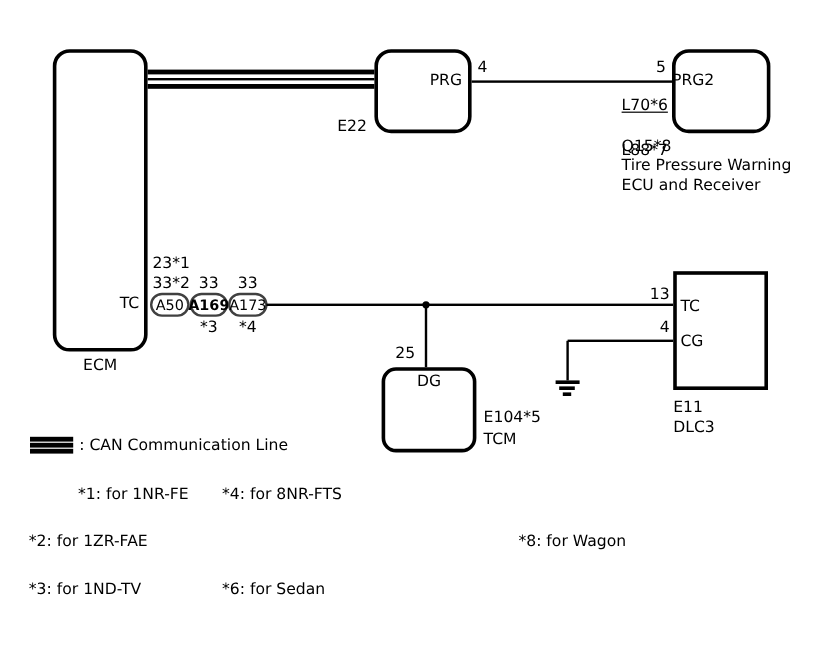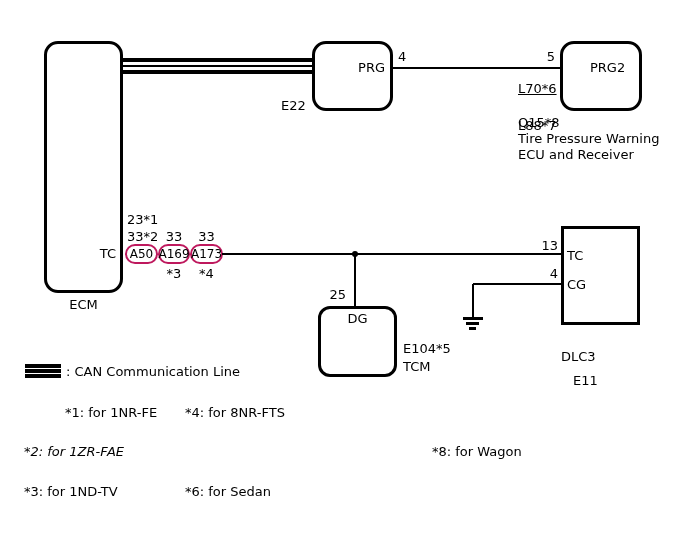--- a/index.html
+++ b/index.html
@@ -6,21 +6,21 @@
   #canvas{
     position:relative;width:688px;height:560px;background:#ffffff;
     font-family:"DejaVu Sans","Liberation Sans",sans-serif;
     font-size:13px;line-height:16px;color:#000;overflow:hidden;
   }
   .t{position:absolute;white-space:nowrap;}
   .ml{white-space:pre-line;}
   .box{position:absolute;border:3px solid #000;border-radius:14px;background:#fff;box-sizing:border-box;}
   .sqbox{position:absolute;border:3px solid #000;background:#fff;box-sizing:border-box;}
   .ln{position:absolute;background:#000;}
-  .oval{position:absolute;border:2px solid #be185d;border-radius:11px;background:#fff;box-sizing:border-box;
+  .oval{position:absolute;border:2px solid #404040;border-radius:11px;background:#fff;box-sizing:border-box;
         display:flex;align-items:center;justify-content:center;font-size:12px;}
   .dot{position:absolute;width:6px;height:6px;border-radius:50%;background:#000;}
   .ctr{text-align:center;}
   .rt{text-align:right;}
 </style>
 </head>
 <body>
 
 <div id="canvas">
 
@@ -33,73 +33,73 @@
   <div class="ln" style="left:123px;top:70px;width:189px;height:4px;"></div>
 
   <div class="box" style="left:312px;top:41px;width:81px;height:70px;"></div>
   <div class="t rt" style="left:330px;top:60px;width:55px;">PRG</div>
   <div class="t" style="left:398px;top:49px;">4</div>
   <div class="t" style="left:281px;top:98px;">E22</div>
 
   <div class="ln" style="left:393px;top:67px;width:167px;height:2px;"></div>
 
   <div class="box" style="left:560px;top:41px;width:82px;height:70px;"></div>
-  <div class="t" style="left:590px;top:60px;">PRG2</div>
+  <div class="t" style="left:560px;top:60px;">PRG2</div>
   <div class="t rt" style="left:540px;top:49px;width:15px;">5</div>
   <div class="t" style="left:518px;top:81px;text-decoration:underline;">L70*6</div>
   <div class="t" style="left:518px;top:98px;margin-top:20px;">L88*7</div>
   <div class="t" style="left:518px;top:115px;">Q15*8</div>
   <div class="t ml" style="left:518px;top:131px;">Tire Pressure Warning
 ECU and Receiver</div>
 
   <div class="t" style="left:127px;top:212px;">23*1</div>
   <div class="t" style="left:127px;top:229px;">33*2</div>
   <div class="t ctr" style="left:158px;top:229px;width:32px;">33</div>
   <div class="t ctr" style="left:190px;top:229px;width:33px;">33</div>
 
   <div class="oval" style="left:125px;top:244px;width:33px;height:20px;">A50</div>
-  <div class="oval" style="left:158px;top:244px;width:32px;height:20px;">A169</div>
+  <div class="oval" style="left:158px;top:244px;width:32px;height:20px;font-weight:bold;">A169</div>
   <div class="oval" style="left:190px;top:244px;width:33px;height:20px;">A173</div>
 
   <div class="t ctr" style="left:158px;top:266px;width:32px;">*3</div>
   <div class="t ctr" style="left:190px;top:266px;width:33px;">*4</div>
 
   <div class="ln" style="left:222px;top:253px;width:339px;height:2px;"></div>
   <div class="dot" style="left:352px;top:251px;"></div>
   <div class="ln" style="left:354px;top:253px;width:2px;height:53px;"></div>
   <div class="t rt" style="left:326px;top:287px;width:20px;">25</div>
 
   <div class="box" style="left:318px;top:306px;width:79px;height:71px;border-radius:12px;"></div>
   <div class="t ctr" style="left:318px;top:311px;width:79px;">DG</div>
   <div class="t" style="left:403px;top:341px;">E104*5</div>
   <div class="t" style="left:403px;top:359px;">TCM</div>
 
   <div class="sqbox" style="left:561px;top:226px;width:79px;height:99px;"></div>
   <div class="t" style="left:567px;top:248px;">TC</div>
   <div class="t" style="left:567px;top:277px;">CG</div>
   <div class="t rt" style="left:536px;top:238px;width:22px;">13</div>
   <div class="t rt" style="left:536px;top:266px;width:22px;">4</div>
-  <div class="t" style="left:573px;top:332px;margin-top:41px;">E11</div>
+  <div class="t" style="left:561px;top:332px;">E11</div>
   <div class="t" style="left:561px;top:349px;">DLC3</div>
 
   <div class="ln" style="left:473px;top:283px;width:88px;height:2px;"></div>
   <div class="ln" style="left:472px;top:284px;width:2px;height:33px;"></div>
   <div>
     <div class="ln" style="left:463px;top:317px;width:20px;height:3px;"></div>
     <div class="ln" style="left:466px;top:322px;width:13px;height:3px;"></div>
     <div class="ln" style="left:469px;top:327px;width:7px;height:3px;"></div>
   </div>
 
   <div>
     <div class="ln" style="left:25px;top:364px;width:36px;height:4px;"></div>
     <div class="ln" style="left:25px;top:369px;width:36px;height:4px;"></div>
     <div class="ln" style="left:25px;top:374px;width:36px;height:4px;"></div>
   </div>
   <div class="t" style="left:66px;top:364px;">: CAN Communication Line</div>
 
   <div class="t" style="left:24px;top:405px;margin-left:41px;">*1: for 1NR-FE</div>
-  <div class="t" style="left:24px;top:444px;font-style:italic;">*2: for 1ZR-FAE</div>
+  <div class="t" style="left:24px;top:444px;">*2: for 1ZR-FAE</div>
   <div class="t" style="left:24px;top:484px;">*3: for 1ND-TV</div>
   <div class="t" style="left:185px;top:405px;">*4: for 8NR-FTS</div>
   <div class="t" style="left:185px;top:484px;">*6: for Sedan</div>
   <div class="t" style="left:432px;top:444px;">*8: for Wagon</div>
 
 </div>
 
 </body></html>

